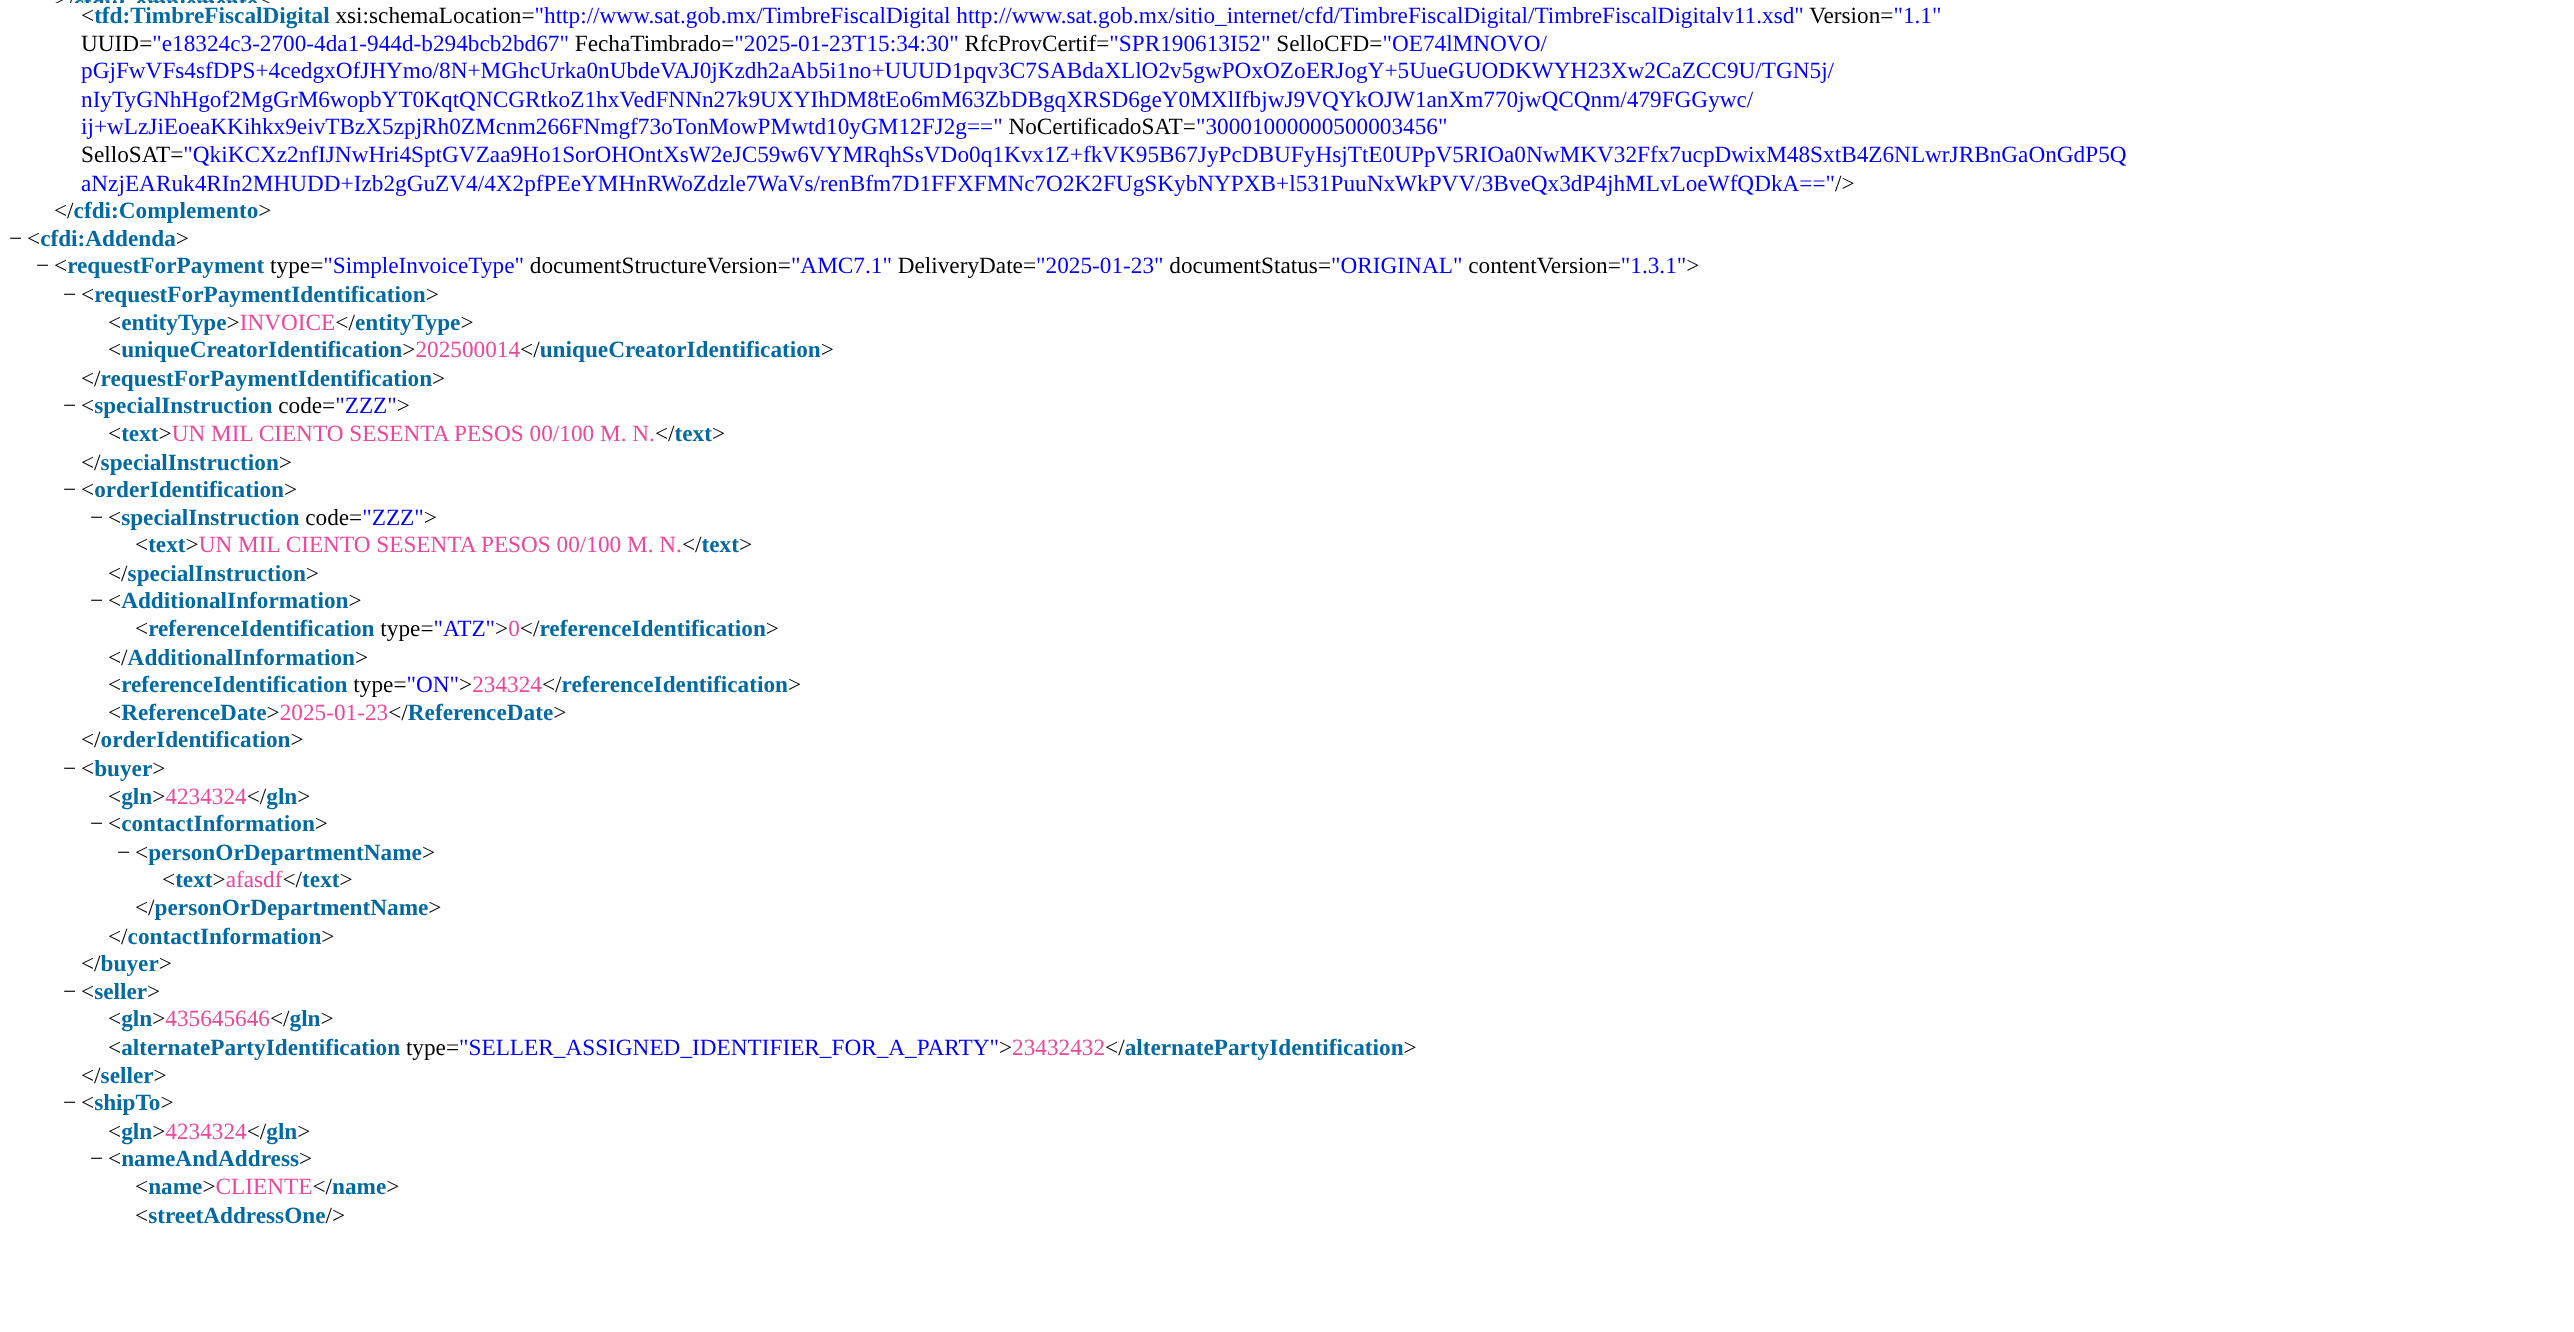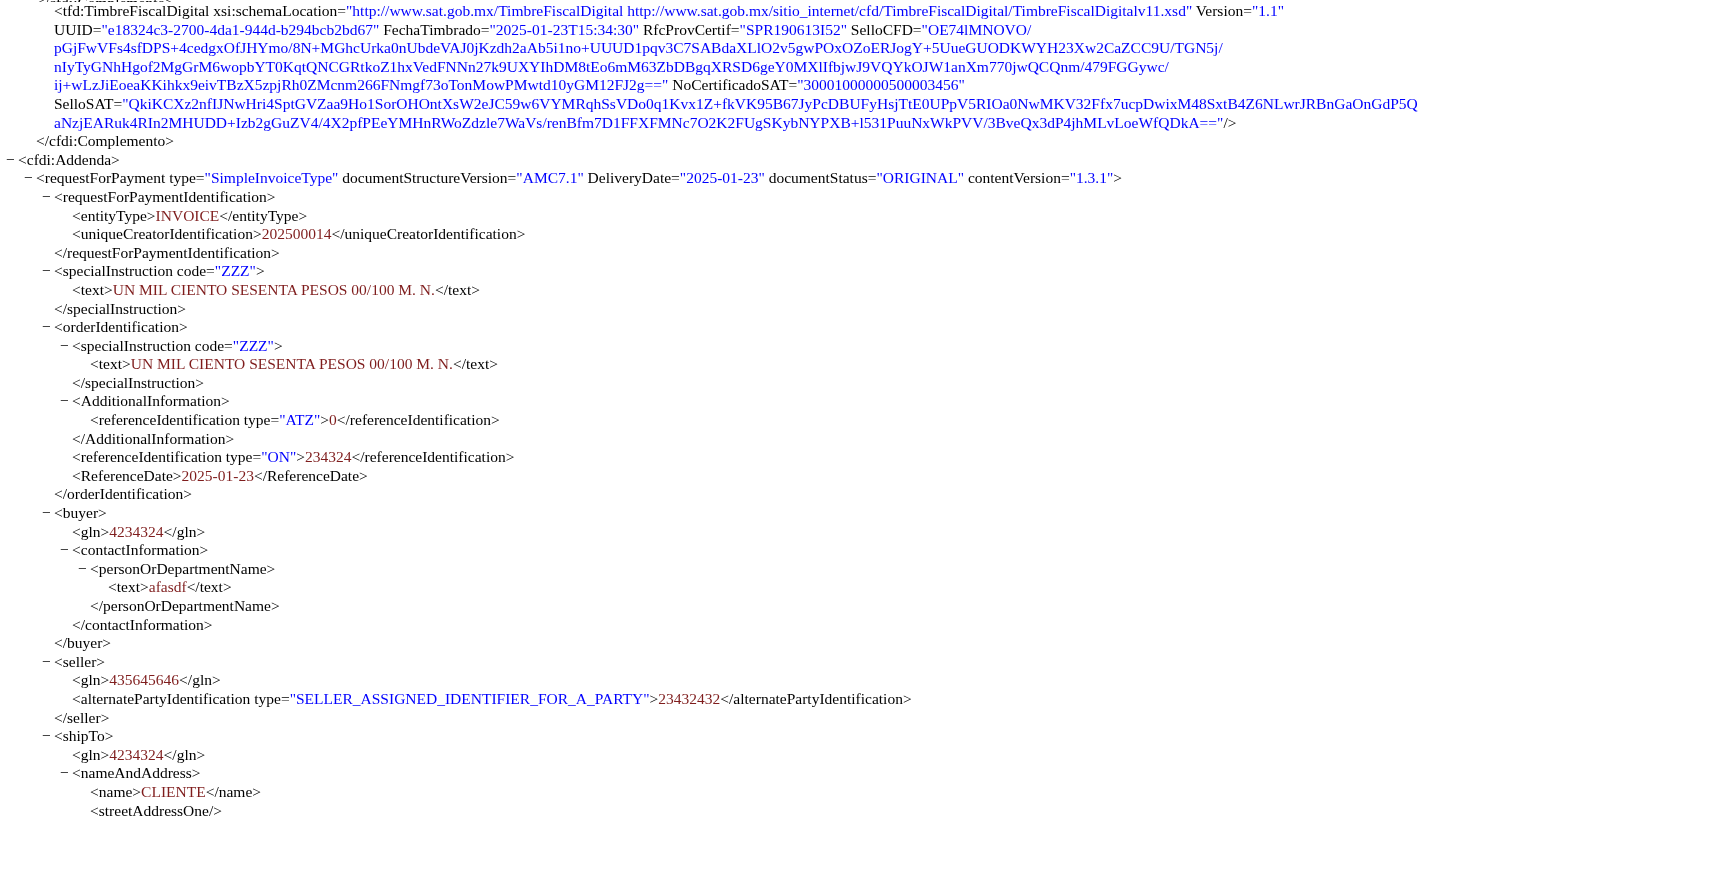--- a/index.html
+++ b/index.html
@@ -19,23 +19,23 @@
   #xml-tree {
     padding: 4px 0 0 0;
     white-space: pre;
   }
   .line {
     white-space: pre;
     height: 18.6px;
     line-height: 18.6px;
   }
   
-  .tag      { color: #000000; font-weight: normal; }
+  .tag      { color: #0369a1; font-weight: bold; }
   .punct    { color: #000000; }
   .attr     { color: #000000; font-weight: normal; }
   .val      { color: #0000ff; }
-  .txt      { color: #7f1d1d; text-align: right; }
+  .txt      { color: #ec4899; text-align: right; }
   .toggle   { color: #000000; cursor: pointer; }
 </style>
 </head>
 <body>
 
 <div id="xml-tree"><div class="line" style="padding-left: 36px; height: 8px; overflow: hidden; line-height: 18.6px; margin-top: -10px;"><span class="toggle" style="display: inline-block; width: 12px; margin-left: -12px;"> </span><span><span class="punct">&lt;/</span><span class="tag">cfdi:Complemento</span><span class="punct">&gt;</span></span></div><div class="line" style="padding-left: 54px;"><span class="toggle" style="display: inline-block; width: 12px; margin-left: -12px;"> </span><span><span class="punct">&lt;</span><span class="tag">tfd:TimbreFiscalDigital</span> <span class="attr">xsi:schemaLocation</span><span class="punct">=</span><span class="val">"http://www.sat.gob.mx/TimbreFiscalDigital http://www.sat.gob.mx/sitio_internet/cfd/TimbreFiscalDigital/TimbreFiscalDigitalv11.xsd"</span> <span class="attr">Version</span><span class="punct">=</span><span class="val">"1.1"</span></span></div><div class="line" style="padding-left: 54px;"><span class="toggle" style="display: inline-block; width: 12px; margin-left: -12px;"> </span><span><span class="attr">UUID</span><span class="punct">=</span><span class="val">"e18324c3-2700-4da1-944d-b294bcb2bd67"</span> <span class="attr">FechaTimbrado</span><span class="punct">=</span><span class="val">"2025-01-23T15:34:30"</span> <span class="attr">RfcProvCertif</span><span class="punct">=</span><span class="val">"SPR190613I52"</span> <span class="attr">SelloCFD</span><span class="punct">=</span><span class="val">"OE74lMNOVO/</span></span></div><div class="line" style="padding-left: 54px;"><span class="toggle" style="display: inline-block; width: 12px; margin-left: -12px;"> </span><span><span class="val">pGjFwVFs4sfDPS+4cedgxOfJHYmo/8N+MGhcUrka0nUbdeVAJ0jKzdh2aAb5i1no+UUUD1pqv3C7SABdaXLlO2v5gwPOxOZoERJogY+5UueGUODKWYH23Xw2CaZCC9U/TGN5j/</span></span></div><div class="line" style="padding-left: 54px;"><span class="toggle" style="display: inline-block; width: 12px; margin-left: -12px;"> </span><span><span class="val">nIyTyGNhHgof2MgGrM6wopbYT0KqtQNCGRtkoZ1hxVedFNNn27k9UXYIhDM8tEo6mM63ZbDBgqXRSD6geY0MXlIfbjwJ9VQYkOJW1anXm770jwQCQnm/479FGGywc/</span></span></div><div class="line" style="padding-left: 54px;"><span class="toggle" style="display: inline-block; width: 12px; margin-left: -12px;"> </span><span><span class="val">ij+wLzJiEoeaKKihkx9eivTBzX5zpjRh0ZMcnm266FNmgf73oTonMowPMwtd10yGM12FJ2g=="</span> <span class="attr">NoCertificadoSAT</span><span class="punct">=</span><span class="val">"30001000000500003456"</span></span></div><div class="line" style="padding-left: 54px;"><span class="toggle" style="display: inline-block; width: 12px; margin-left: -12px;"> </span><span><span class="attr">SelloSAT</span><span class="punct">=</span><span class="val">"QkiKCXz2nfIJNwHri4SptGVZaa9Ho1SorOHOntXsW2eJC59w6VYMRqhSsVDo0q1Kvx1Z+fkVK95B67JyPcDBUFyHsjTtE0UPpV5RIOa0NwMKV32Ffx7ucpDwixM48SxtB4Z6NLwrJRBnGaOnGdP5Q</span></span></div><div class="line" style="padding-left: 54px;"><span class="toggle" style="display: inline-block; width: 12px; margin-left: -12px;"> </span><span><span class="val">aNzjEARuk4RIn2MHUDD+Izb2gGuZV4/4X2pfPEeYMHnRWoZdzle7WaVs/renBfm7D1FFXFMNc7O2K2FUgSKybNYPXB+l531PuuNxWkPVV/3BveQx3dP4jhMLvLoeWfQDkA=="</span><span class="punct">/&gt;</span></span></div><div class="line" style="padding-left: 36px;"><span class="toggle" style="display: inline-block; width: 12px; margin-left: -12px;"> </span><span><span class="punct">&lt;/</span><span class="tag">cfdi:Complemento</span><span class="punct">&gt;</span></span></div><div class="line" style="padding-left: 18px;"><span class="toggle" style="display: inline-block; width: 12px; margin-left: -12px;">−</span><span><span class="punct">&lt;</span><span class="tag">cfdi:Addenda</span><span class="punct">&gt;</span></span></div><div class="line" style="padding-left: 36px;"><span class="toggle" style="display: inline-block; width: 12px; margin-left: -12px;">−</span><span><span class="punct">&lt;</span><span class="tag">requestForPayment</span> <span class="attr">type</span><span class="punct">=</span><span class="val">"SimpleInvoiceType"</span> <span class="attr">documentStructureVersion</span><span class="punct">=</span><span class="val">"AMC7.1"</span> <span class="attr">DeliveryDate</span><span class="punct">=</span><span class="val">"2025-01-23"</span> <span class="attr">documentStatus</span><span class="punct">=</span><span class="val">"ORIGINAL"</span> <span class="attr">contentVersion</span><span class="punct">=</span><span class="val">"1.3.1"</span><span class="punct">&gt;</span></span></div><div class="line" style="padding-left: 54px;"><span class="toggle" style="display: inline-block; width: 12px; margin-left: -12px;">−</span><span><span class="punct">&lt;</span><span class="tag">requestForPaymentIdentification</span><span class="punct">&gt;</span></span></div><div class="line" style="padding-left: 72px;"><span class="toggle" style="display: inline-block; width: 12px; margin-left: -12px;"> </span><span><span class="punct">&lt;</span><span class="tag">entityType</span><span class="punct">&gt;</span><span class="txt">INVOICE</span><span class="punct">&lt;/</span><span class="tag">entityType</span><span class="punct">&gt;</span></span></div><div class="line" style="padding-left: 72px;"><span class="toggle" style="display: inline-block; width: 12px; margin-left: -12px;"> </span><span><span class="punct">&lt;</span><span class="tag">uniqueCreatorIdentification</span><span class="punct">&gt;</span><span class="txt">202500014</span><span class="punct">&lt;/</span><span class="tag">uniqueCreatorIdentification</span><span class="punct">&gt;</span></span></div><div class="line" style="padding-left: 54px;"><span class="toggle" style="display: inline-block; width: 12px; margin-left: -12px;"> </span><span><span class="punct">&lt;/</span><span class="tag">requestForPaymentIdentification</span><span class="punct">&gt;</span></span></div><div class="line" style="padding-left: 54px;"><span class="toggle" style="display: inline-block; width: 12px; margin-left: -12px;">−</span><span><span class="punct">&lt;</span><span class="tag">specialInstruction</span> <span class="attr">code</span><span class="punct">=</span><span class="val">"ZZZ"</span><span class="punct">&gt;</span></span></div><div class="line" style="padding-left: 72px;"><span class="toggle" style="display: inline-block; width: 12px; margin-left: -12px;"> </span><span><span class="punct">&lt;</span><span class="tag">text</span><span class="punct">&gt;</span><span class="txt">UN MIL CIENTO SESENTA PESOS 00/100 M. N.</span><span class="punct">&lt;/</span><span class="tag">text</span><span class="punct">&gt;</span></span></div><div class="line" style="padding-left: 54px;"><span class="toggle" style="display: inline-block; width: 12px; margin-left: -12px;"> </span><span><span class="punct">&lt;/</span><span class="tag">specialInstruction</span><span class="punct">&gt;</span></span></div><div class="line" style="padding-left: 54px;"><span class="toggle" style="display: inline-block; width: 12px; margin-left: -12px;">−</span><span><span class="punct">&lt;</span><span class="tag">orderIdentification</span><span class="punct">&gt;</span></span></div><div class="line" style="padding-left: 72px;"><span class="toggle" style="display: inline-block; width: 12px; margin-left: -12px;">−</span><span><span class="punct">&lt;</span><span class="tag">specialInstruction</span> <span class="attr">code</span><span class="punct">=</span><span class="val">"ZZZ"</span><span class="punct">&gt;</span></span></div><div class="line" style="padding-left: 90px;"><span class="toggle" style="display: inline-block; width: 12px; margin-left: -12px;"> </span><span><span class="punct">&lt;</span><span class="tag">text</span><span class="punct">&gt;</span><span class="txt">UN MIL CIENTO SESENTA PESOS 00/100 M. N.</span><span class="punct">&lt;/</span><span class="tag">text</span><span class="punct">&gt;</span></span></div><div class="line" style="padding-left: 72px;"><span class="toggle" style="display: inline-block; width: 12px; margin-left: -12px;"> </span><span><span class="punct">&lt;/</span><span class="tag">specialInstruction</span><span class="punct">&gt;</span></span></div><div class="line" style="padding-left: 72px;"><span class="toggle" style="display: inline-block; width: 12px; margin-left: -12px;">−</span><span><span class="punct">&lt;</span><span class="tag">AdditionalInformation</span><span class="punct">&gt;</span></span></div><div class="line" style="padding-left: 90px;"><span class="toggle" style="display: inline-block; width: 12px; margin-left: -12px;"> </span><span><span class="punct">&lt;</span><span class="tag">referenceIdentification</span> <span class="attr">type</span><span class="punct">=</span><span class="val">"ATZ"</span><span class="punct">&gt;</span><span class="txt">0</span><span class="punct">&lt;/</span><span class="tag">referenceIdentification</span><span class="punct">&gt;</span></span></div><div class="line" style="padding-left: 72px;"><span class="toggle" style="display: inline-block; width: 12px; margin-left: -12px;"> </span><span><span class="punct">&lt;/</span><span class="tag">AdditionalInformation</span><span class="punct">&gt;</span></span></div><div class="line" style="padding-left: 72px;"><span class="toggle" style="display: inline-block; width: 12px; margin-left: -12px;"> </span><span><span class="punct">&lt;</span><span class="tag">referenceIdentification</span> <span class="attr">type</span><span class="punct">=</span><span class="val">"ON"</span><span class="punct">&gt;</span><span class="txt">234324</span><span class="punct">&lt;/</span><span class="tag">referenceIdentification</span><span class="punct">&gt;</span></span></div><div class="line" style="padding-left: 72px;"><span class="toggle" style="display: inline-block; width: 12px; margin-left: -12px;"> </span><span><span class="punct">&lt;</span><span class="tag">ReferenceDate</span><span class="punct">&gt;</span><span class="txt">2025-01-23</span><span class="punct">&lt;/</span><span class="tag">ReferenceDate</span><span class="punct">&gt;</span></span></div><div class="line" style="padding-left: 54px;"><span class="toggle" style="display: inline-block; width: 12px; margin-left: -12px;"> </span><span><span class="punct">&lt;/</span><span class="tag">orderIdentification</span><span class="punct">&gt;</span></span></div><div class="line" style="padding-left: 54px;"><span class="toggle" style="display: inline-block; width: 12px; margin-left: -12px;">−</span><span><span class="punct">&lt;</span><span class="tag">buyer</span><span class="punct">&gt;</span></span></div><div class="line" style="padding-left: 72px;"><span class="toggle" style="display: inline-block; width: 12px; margin-left: -12px;"> </span><span><span class="punct">&lt;</span><span class="tag">gln</span><span class="punct">&gt;</span><span class="txt">4234324</span><span class="punct">&lt;/</span><span class="tag">gln</span><span class="punct">&gt;</span></span></div><div class="line" style="padding-left: 72px;"><span class="toggle" style="display: inline-block; width: 12px; margin-left: -12px;">−</span><span><span class="punct">&lt;</span><span class="tag">contactInformation</span><span class="punct">&gt;</span></span></div><div class="line" style="padding-left: 90px;"><span class="toggle" style="display: inline-block; width: 12px; margin-left: -12px;">−</span><span><span class="punct">&lt;</span><span class="tag">personOrDepartmentName</span><span class="punct">&gt;</span></span></div><div class="line" style="padding-left: 108px;"><span class="toggle" style="display: inline-block; width: 12px; margin-left: -12px;"> </span><span><span class="punct">&lt;</span><span class="tag">text</span><span class="punct">&gt;</span><span class="txt">afasdf</span><span class="punct">&lt;/</span><span class="tag">text</span><span class="punct">&gt;</span></span></div><div class="line" style="padding-left: 90px;"><span class="toggle" style="display: inline-block; width: 12px; margin-left: -12px;"> </span><span><span class="punct">&lt;/</span><span class="tag">personOrDepartmentName</span><span class="punct">&gt;</span></span></div><div class="line" style="padding-left: 72px;"><span class="toggle" style="display: inline-block; width: 12px; margin-left: -12px;"> </span><span><span class="punct">&lt;/</span><span class="tag">contactInformation</span><span class="punct">&gt;</span></span></div><div class="line" style="padding-left: 54px;"><span class="toggle" style="display: inline-block; width: 12px; margin-left: -12px;"> </span><span><span class="punct">&lt;/</span><span class="tag">buyer</span><span class="punct">&gt;</span></span></div><div class="line" style="padding-left: 54px;"><span class="toggle" style="display: inline-block; width: 12px; margin-left: -12px;">−</span><span><span class="punct">&lt;</span><span class="tag">seller</span><span class="punct">&gt;</span></span></div><div class="line" style="padding-left: 72px;"><span class="toggle" style="display: inline-block; width: 12px; margin-left: -12px;"> </span><span><span class="punct">&lt;</span><span class="tag">gln</span><span class="punct">&gt;</span><span class="txt">435645646</span><span class="punct">&lt;/</span><span class="tag">gln</span><span class="punct">&gt;</span></span></div><div class="line" style="padding-left: 72px;"><span class="toggle" style="display: inline-block; width: 12px; margin-left: -12px;"> </span><span><span class="punct">&lt;</span><span class="tag">alternatePartyIdentification</span> <span class="attr">type</span><span class="punct">=</span><span class="val">"SELLER_ASSIGNED_IDENTIFIER_FOR_A_PARTY"</span><span class="punct">&gt;</span><span class="txt">23432432</span><span class="punct">&lt;/</span><span class="tag">alternatePartyIdentification</span><span class="punct">&gt;</span></span></div><div class="line" style="padding-left: 54px;"><span class="toggle" style="display: inline-block; width: 12px; margin-left: -12px;"> </span><span><span class="punct">&lt;/</span><span class="tag">seller</span><span class="punct">&gt;</span></span></div><div class="line" style="padding-left: 54px;"><span class="toggle" style="display: inline-block; width: 12px; margin-left: -12px;">−</span><span><span class="punct">&lt;</span><span class="tag">shipTo</span><span class="punct">&gt;</span></span></div><div class="line" style="padding-left: 72px;"><span class="toggle" style="display: inline-block; width: 12px; margin-left: -12px;"> </span><span><span class="punct">&lt;</span><span class="tag">gln</span><span class="punct">&gt;</span><span class="txt">4234324</span><span class="punct">&lt;/</span><span class="tag">gln</span><span class="punct">&gt;</span></span></div><div class="line" style="padding-left: 72px;"><span class="toggle" style="display: inline-block; width: 12px; margin-left: -12px;">−</span><span><span class="punct">&lt;</span><span class="tag">nameAndAddress</span><span class="punct">&gt;</span></span></div><div class="line" style="padding-left: 90px;"><span class="toggle" style="display: inline-block; width: 12px; margin-left: -12px;"> </span><span><span class="punct">&lt;</span><span class="tag">name</span><span class="punct">&gt;</span><span class="txt">CLIENTE</span><span class="punct">&lt;/</span><span class="tag">name</span><span class="punct">&gt;</span></span></div><div class="line" style="padding-left: 90px;"><span class="toggle" style="display: inline-block; width: 12px; margin-left: -12px;"> </span><span><span class="punct">&lt;</span><span class="tag">streetAddressOne</span><span class="punct">/&gt;</span></span></div></div>
 
 </body></html>

